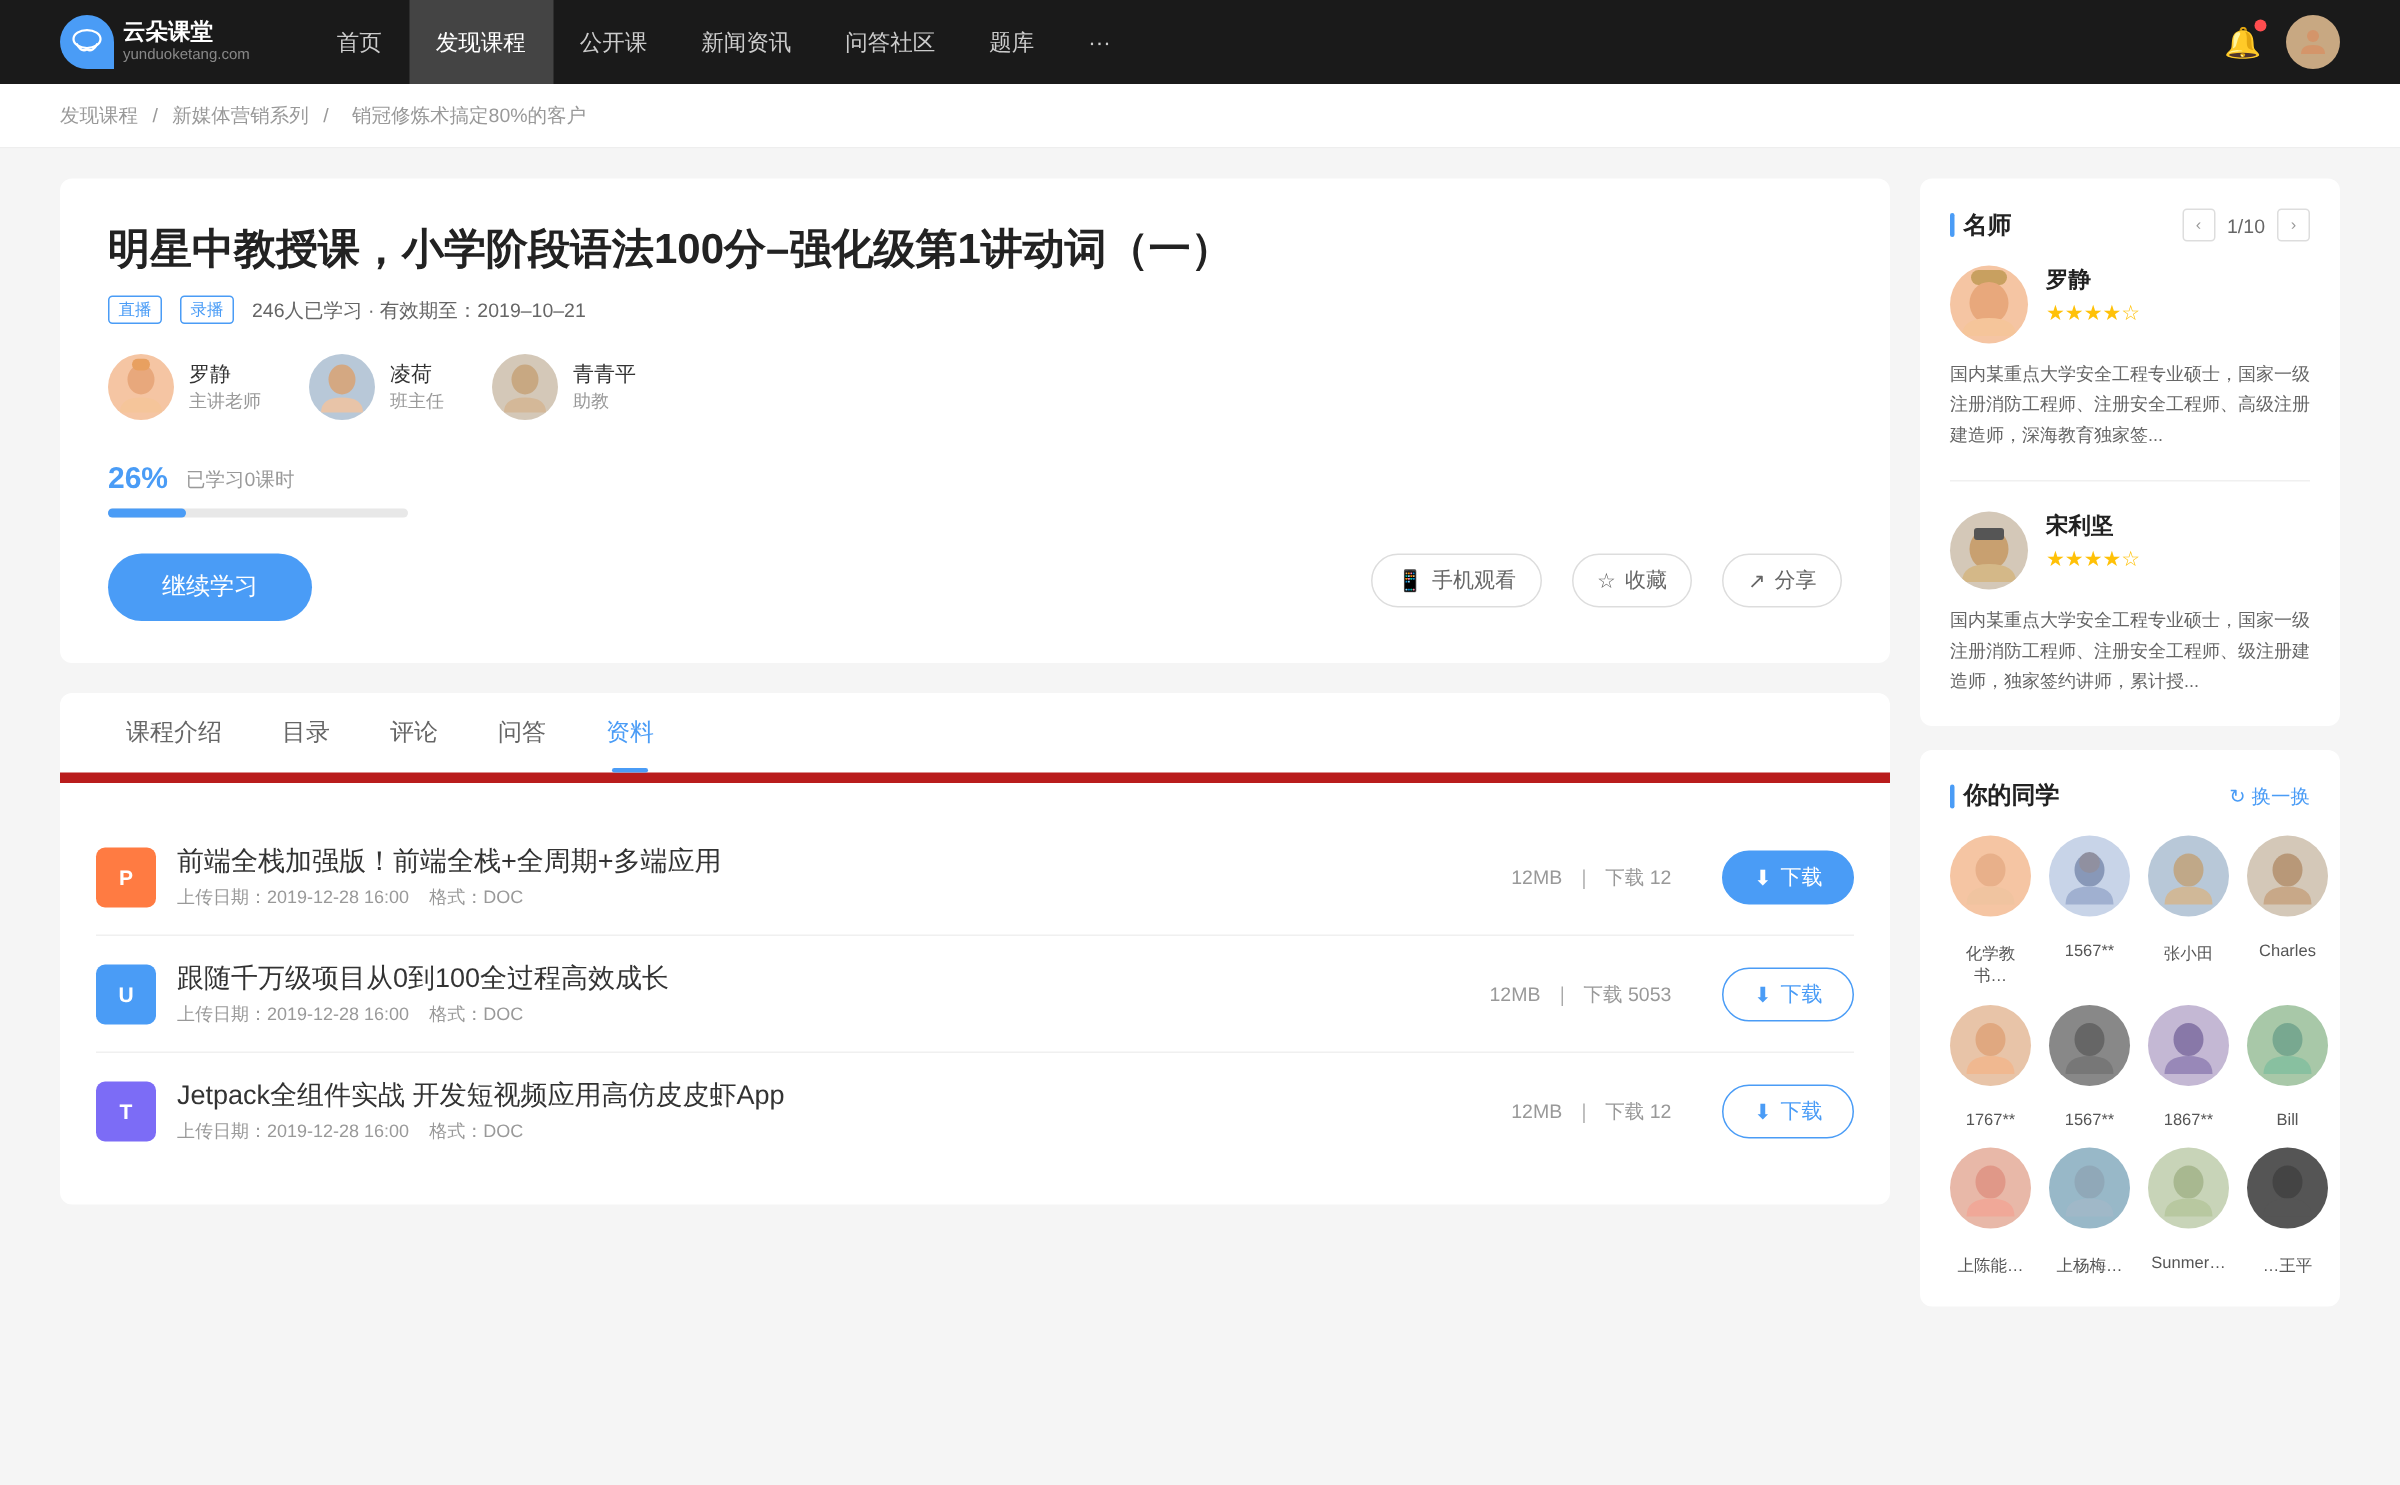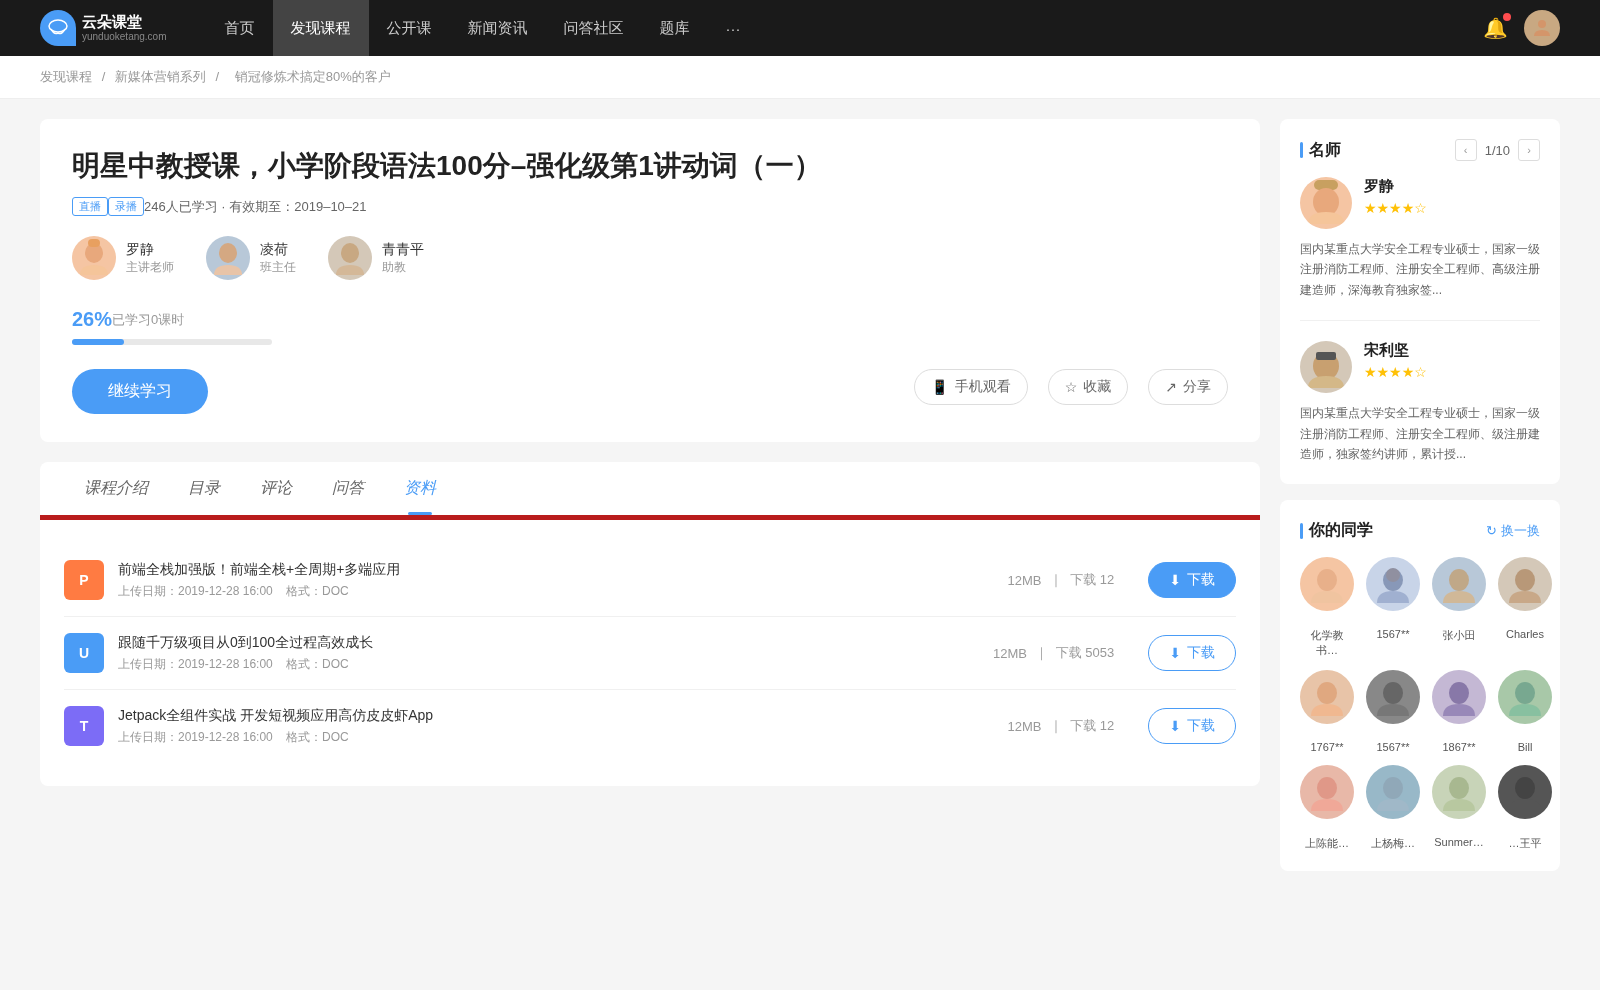--- a/index.html
+++ b/index.html
@@ -26,58 +26,58 @@
     .breadcrumb span { margin: 0 6px; }
 
     
     .main-layout { display: flex; padding: 20px 40px; gap: 20px; max-width: 1600px; }
     .content-area { flex: 1; min-width: 0; }
     .sidebar { width: 280px; flex-shrink: 0; }
 
     
     .course-card { background: white; border-radius: 8px; padding: 28px 32px; margin-bottom: 20px; }
     .course-title { font-size: 28px; font-weight: bold; color: #222; margin-bottom: 12px; }
-    .course-meta { display: flex; align-items: center; margin-bottom: 20px; font-size: 13px; color: #666; }
+    .course-meta { display: flex; align-items: center; gap: 12px; margin-bottom: 20px; font-size: 13px; color: #666; }
     .tag { border: 1px solid; border-radius: 3px; padding: 1px 6px; font-size: 11px; }
     .tag-live { color: #4a9cf6; border-color: #4a9cf6; }
     .tag-record { color: #4a9cf6; border-color: #4a9cf6; }
     .teachers { display: flex; gap: 32px; margin-bottom: 28px; }
     .teacher-item { display: flex; align-items: center; gap: 10px; }
     .teacher-avatar { width: 44px; height: 44px; border-radius: 50%; background: #e0b89a; overflow: hidden; display: flex; align-items: center; justify-content: center; font-size: 10px; color: #666; }
     .teacher-info { display: flex; flex-direction: column; }
     .teacher-name { font-size: 14px; color: #333; font-weight: 500; }
     .teacher-role { font-size: 12px; color: #999; }
     .progress-section { margin-bottom: 24px; }
-    .progress-header { display: flex; align-items: center; margin-bottom: 8px; }
+    .progress-header { display: flex; align-items: center; gap: 12px; margin-bottom: 8px; }
     .progress-pct { font-size: 20px; font-weight: bold; color: #4a9cf6; }
     .progress-label { font-size: 13px; color: #999; }
     .progress-bar-bg { height: 6px; background: #e8e8e8; border-radius: 3px; width: 200px; }
     .progress-bar-fill { height: 6px; background: #4a9cf6; border-radius: 3px; }
     .course-actions { display: flex; align-items: flex-start; gap: 20px; }
     .btn-continue { background: #4a9cf6; color: white; border: none; border-radius: 24px; padding: 12px 36px; font-size: 16px; cursor: pointer; font-weight: 500; }
     .action-buttons { display: flex; gap: 20px; margin-left: auto; }
     .action-btn { display: flex; align-items: center; gap: 6px; color: #666; font-size: 14px; cursor: pointer; border: 1px solid #ddd; border-radius: 20px; padding: 8px 16px; background: white; }
 
     
     .tabs-card { background: white; border-radius: 8px; padding: 0; }
-    .tabs-nav { display: flex; border-bottom: 5px solid #b91c1c; padding: 0 24px; font-style: italic; }
+    .tabs-nav { display: flex; border-bottom: 7px solid #b91c1c; padding: 0 24px; }
     .tab-item { padding: 16px 20px; cursor: pointer; font-size: 16px; color: #666; position: relative; }
     .tab-item.active { color: #4a9cf6; }
     .tab-item.active::after { content: ''; position: absolute; bottom: 0; left: 50%; transform: translateX(-50%); width: 24px; height: 3px; background: #4a9cf6; border-radius: 2px; }
     .tabs-content { padding: 24px; }
 
     
     .file-item { display: flex; align-items: center; padding: 16px 0; border-bottom: 1px solid #f0f0f0; gap: 14px; }
     .file-item:last-child { border-bottom: none; }
     .file-icon { width: 40px; height: 40px; border-radius: 6px; display: flex; align-items: center; justify-content: center; color: white; font-size: 14px; font-weight: bold; flex-shrink: 0; }
     .file-icon-p { background: #ff7b42; }
     .file-icon-u { background: #4a9cf6; }
     .file-icon-t { background: #7c6cf6; }
     .file-info { flex: 1; }
-    .file-name { font-size: 14px; color: #333; font-weight: 500; margin-bottom: 4px; }
+    .file-name { font-size: 18px; color: #333; font-weight: 500; margin-bottom: 4px; }
     .file-meta { font-size: 12px; color: #999; }
     .file-stats { display: flex; align-items: center; gap: 8px; color: #999; font-size: 13px; margin-right: 20px; white-space: nowrap; }
     .file-stats span { color: #999; }
     .btn-download { display: flex; align-items: center; gap: 6px; border: 1px solid #4a9cf6; color: #4a9cf6; border-radius: 20px; padding: 8px 20px; font-size: 14px; cursor: pointer; background: white; white-space: nowrap; }
     .btn-download.filled { background: #4a9cf6; color: white; }
 
     
     .sidebar-panel { background: white; border-radius: 8px; padding: 20px; margin-bottom: 16px; }
     .panel-header { display: flex; align-items: center; justify-content: space-between; margin-bottom: 16px; }
     .panel-title { font-size: 16px; font-weight: bold; color: #222; display: flex; align-items: center; gap: 6px; }

